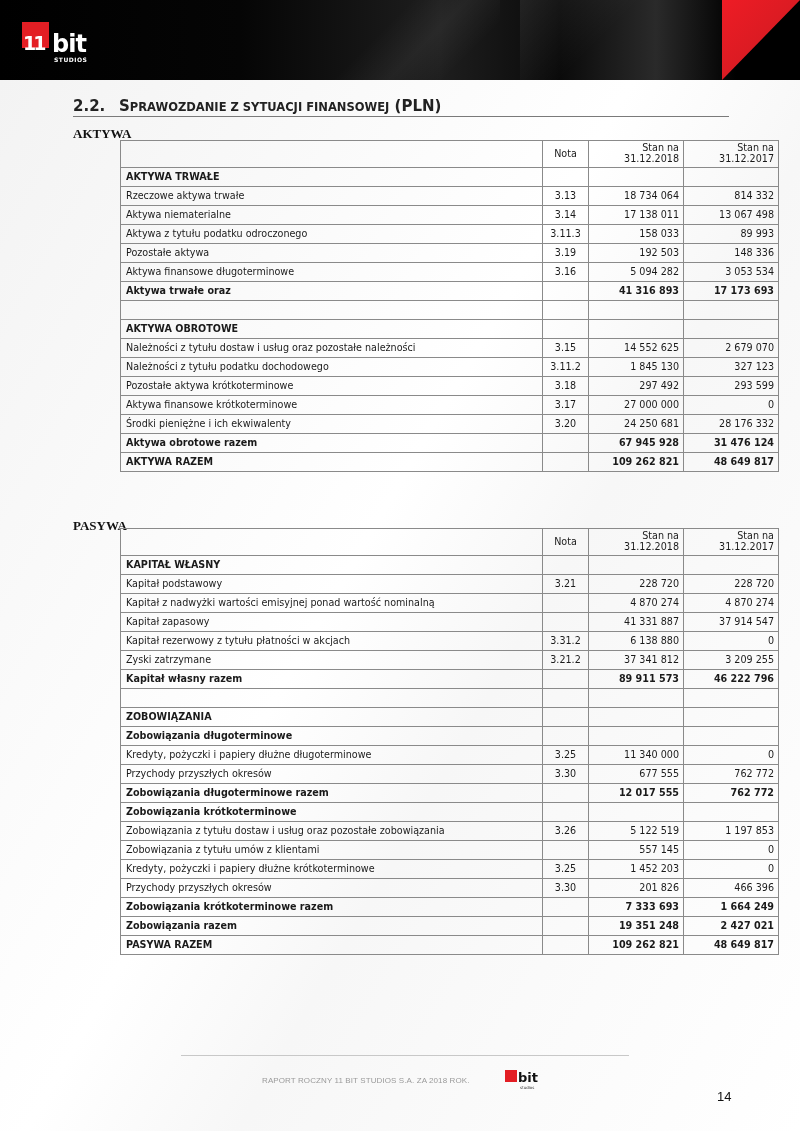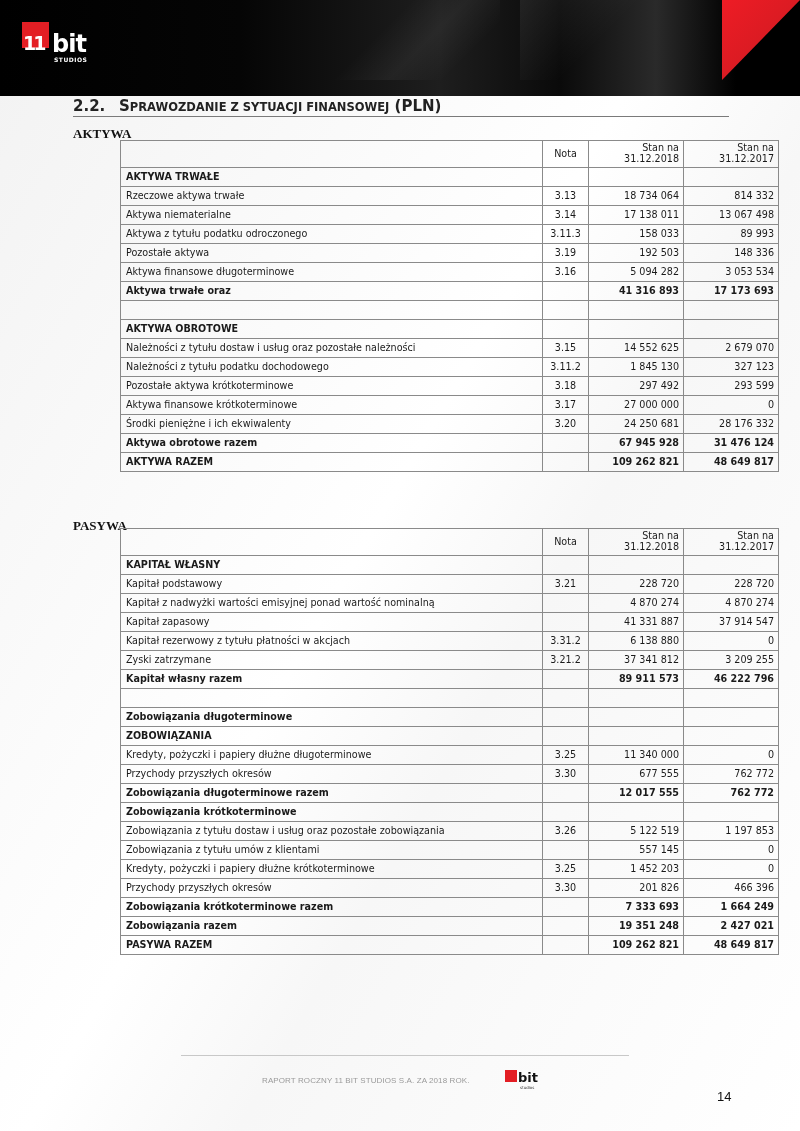--- a/index.html
+++ b/index.html
@@ -8,21 +8,21 @@
     background:#fdfdfd;
     font-family:"DejaVu Sans", sans-serif;
     color:#1a1a1a;
   }
   .bg-shade {
     position:absolute; left:0; top:80px; width:800px; height:1051px;
     background: linear-gradient(120deg, #f3f3f3 0%, #ffffff 45%, #f7f7f7 60%, #ffffff 100%);
     z-index:0;
   }
   .header-band {
-    position:absolute; left:0; top:0; width:800px; height:96px;
+    position:absolute; left:0; top:0; width:800px; height:80px;
     background: linear-gradient(90deg, #000 0%, #050505 30%, #1e1e1e 55%, #0a0a0a 70%, #2a2a2a 82%, #000 92%);
     overflow:hidden; z-index:1;
   }
   .facet { position:absolute; top:0; height:80px; }
   .facet.f1 { left:300px; width:200px; background:linear-gradient(135deg, rgba(255,255,255,0) 40%, rgba(255,255,255,0.05) 60%, rgba(255,255,255,0) 80%); }
   .facet.f2 { left:520px; width:120px; background:linear-gradient(135deg, rgba(255,255,255,0.08) 0%, rgba(255,255,255,0) 60%); }
   .red-tri {
     position:absolute; right:0; top:0; width:78px; height:80px;
     background:linear-gradient(135deg, #ee1c25 0%, #c81a20 100%);
     clip-path: polygon(0 0, 100% 0, 100% 0%, 0 100%);
@@ -294,27 +294,27 @@
           <td class="num">89 911 573</td>
           <td class="num">46 222 796</td>
         </tr>
         <tr class="blank">
           <td></td>
           <td class="nota"></td>
           <td class="num"></td>
           <td class="num"></td>
         </tr>
         <tr class="bold">
+          <td>ZOBOWIĄZANIA</td>
+          <td class="nota"></td>
+          <td class="num"></td>
+          <td class="num"></td>
+        </tr>
+        <tr class="bold">
           <td>Zobowiązania długoterminowe</td>
-          <td class="nota"></td>
-          <td class="num"></td>
-          <td class="num"></td>
-        </tr>
-        <tr class="bold">
-          <td>ZOBOWIĄZANIA</td>
           <td class="nota"></td>
           <td class="num"></td>
           <td class="num"></td>
         </tr>
         <tr class="">
           <td>Kredyty, pożyczki i papiery dłużne długoterminowe</td>
           <td class="nota">3.25</td>
           <td class="num">11 340 000</td>
           <td class="num">0</td>
         </tr>

